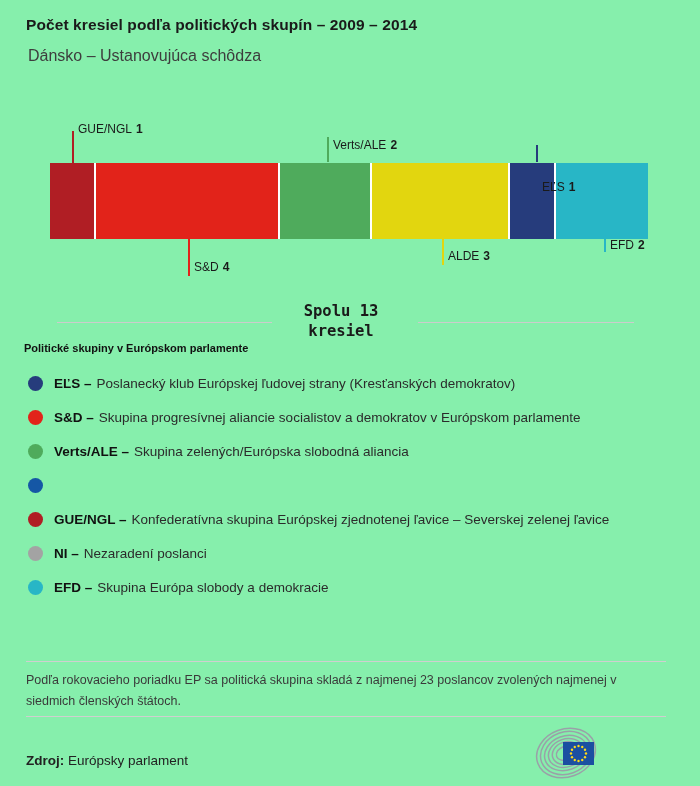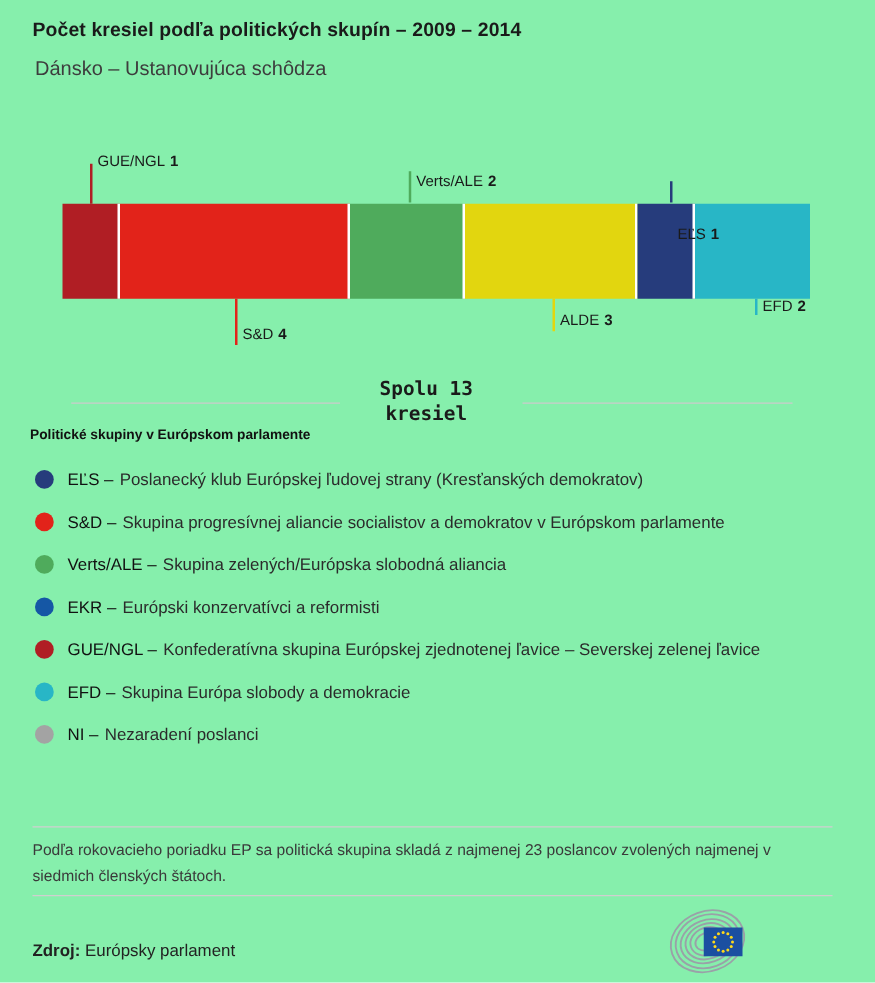--- a/index.html
+++ b/index.html
@@ -26,21 +26,21 @@
   .sumline{height:20px;}
   #sum-line-left{left:57px;top:322px;width:215px;height:1px;background:#cccccc;}
   #sum-line-right{left:418px;top:322px;width:216px;height:1px;background:#cccccc;}
 
   
   #legend-heading{left:24px;top:342px;font-size:11px;font-weight:700;color:#111;}
   #legend-rows{left:26px;top:366px;width:660px;}
   .legend-row{height:34px;display:flex;align-items:center;}
   .legend-dot{width:15px;height:15px;border-radius:50%;margin:0 11px 0 2px;flex:0 0 auto;}
   .legend-text{font-size:13.5px;color:#2b2b2b;white-space:nowrap;}
-  .legend-text b{color:#111;font-weight:400;margin-right:5px;}
+  .legend-text b{color:#111;font-weight:700;margin-right:5px;}
 
   
   .divider{left:26px;width:640px;height:1px;background:#cfcfcf;}
   #footnote{left:26px;top:670px;width:636px;font-size:12.5px;line-height:1.65;color:#3a3a3a;}
   #source{left:26px;top:753px;font-size:13.5px;color:#222;}
   #source b{font-weight:700;text-align:right;}
   #logo{left:520px;top:722px;}
 </style>
 </head>
 <body>
@@ -91,33 +91,32 @@
       <div class="legend-row">
         <span class="legend-dot" style="background: rgb(226, 35, 26);"></span>
         <span class="legend-text"><b>S&amp;D –</b>Skupina progresívnej aliancie socialistov a demokratov v Európskom parlamente</span>
       </div>
       <div class="legend-row">
         <span class="legend-dot" style="background: rgb(79, 171, 92);"></span>
         <span class="legend-text"><b>Verts/ALE –</b>Skupina zelených/Európska slobodná aliancia</span>
       </div>
       <div class="legend-row">
         <span class="legend-dot" style="background: rgb(21, 87, 165);"></span>
-        <span class="legend-text"><b>EKR –</b>Európski konzervatívci a reformisti</span>
       </div>
       <div class="legend-row">
         <span class="legend-dot" style="background: rgb(176, 30, 36);"></span>
         <span class="legend-text"><b>GUE/NGL –</b>Konfederatívna skupina Európskej zjednotenej ľavice – Severskej zelenej ľavice</span>
       </div>
       <div class="legend-row">
+        <span class="legend-dot" style="background: rgb(163, 163, 163);"></span>
+        <span class="legend-text"><b>NI –</b>Nezaradení poslanci</span>
+      </div>
+      <div class="legend-row">
         <span class="legend-dot" style="background: rgb(40, 182, 198);"></span>
         <span class="legend-text"><b>EFD –</b>Skupina Európa slobody a demokracie</span>
-      </div>
-      <div class="legend-row">
-        <span class="legend-dot" style="background: rgb(163, 163, 163);"></span>
-        <span class="legend-text"><b>NI –</b>Nezaradení poslanci</span>
       </div>
     </div>
 
   <div class="divider abs" style="top:661px;"></div>
   <div id="footnote" class="abs">Podľa rokovacieho poriadku EP sa politická skupina skladá z najmenej 23 poslancov zvolených najmenej v siedmich členských štátoch.</div>
 
   <div class="divider abs" style="top:716px;"></div>
   <div id="source" class="abs">
     <b>Zdroj:</b>
     <span> </span>

